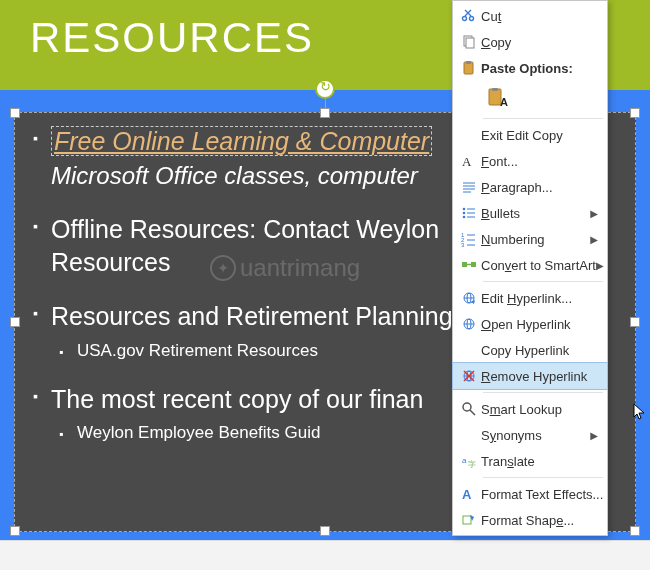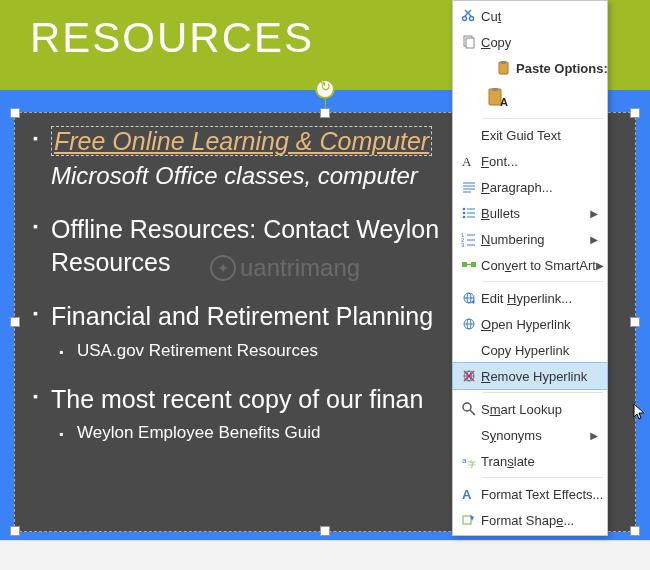--- a/index.html
+++ b/index.html
@@ -24,21 +24,21 @@
   ul.content ul li::before { content:"▪"; position:absolute; left:8px; top:4px; font-size:12px; color:#fff;}
   .hyperlink { color:#e8b87a; text-decoration:underline; border:1px dashed #ccc; padding:0 2px;font-style:italic;}
   .subline{font-size:24px;font-style:italic;}
   .watermark{position:absolute;top:254px;left:210px;color:rgba(255,255,255,0.18);font-size:24px;font-weight:300;display:flex;align-items:center;gap:4px;}
   .watermark .bulb{width:26px;height:26px;border:2px solid rgba(255,255,255,0.18);border-radius:50%;display:inline-flex;align-items:center;justify-content:center;font-size:14px;}
 
   
   .ctx { position:absolute; top:0; left:452px; width:156px; background:#fff; border:1px solid #c6c6c6; box-shadow:2px 2px 6px rgba(0,0,0,0.25); font-size:13px; color:#333; padding:2px 0;}
   .ctx-row { display:flex; align-items:center; height:26px; padding:0 8px 0 4px; position:relative; cursor:default;}
   .ctx-row.highlight{ background:#cde6f7; outline:1px solid #9bc2e6; }
-  .ctx-row.heading{ font-weight:bold;margin-left:35px; }
+  .ctx-row.heading{ font-weight:bold; }
   .ctx-ico { width:24px; height:20px; display:inline-flex; align-items:center; justify-content:center; flex-shrink:0;}
   .ctx-ico svg{width:16px;height:16px;}
   .ctx-lbl { flex:1; white-space:nowrap; }
   .ctx-lbl u{text-decoration:underline;}
   .ctx-arrow{ width:10px; text-align:center; color:#555; font-size:10px;}
   .ctx-sep{ height:1px; background:#e1e1e1; margin:3px 4px 3px 30px;}
   .ctx-paste-row{ height:34px; padding-left:30px; display:flex; align-items:center;}
   .paste-opt{ width:28px; height:28px; border:1px solid transparent; display:inline-flex; align-items:center; justify-content:center;}
   .paste-opt svg{width:22px;height:22px;}
   .cursor{position:absolute;top:403px;left:633px;width:14px;height:18px;}
@@ -67,21 +67,21 @@
       <ul class="content">
         <li>
           <span class="hyperlink">Free Online Learning &amp; Computer</span><br>
           <span class="subline">Microsoft Office classes,  computer</span>
         </li>
         <li>
           <span>Offline Resources: Contact Weylon</span><br>
           <span>Resources</span>
         </li>
         <li>
-          <span>Financial and Retirement Planning</span>
+          <span>Resources and Retirement Planning</span>
           <ul>
               <li><span>USA.gov Retirement Resources</span></li>
             </ul>
         </li>
         <li>
           <span>The most recent copy of our finan</span>
           <ul>
               <li><span>Weylon Employee Benefits Guid</span></li>
             </ul>
         </li>
@@ -131,21 +131,21 @@
       <svg viewBox="0 0 22 22">
           <rect x="3" y="2" width="12" height="16" rx="1" fill="#d9a441" stroke="#a9792a"></rect>
           <rect x="6" y="1" width="6" height="3" rx="1" fill="#888"></rect>
           <text x="14" y="19" font-size="11" font-family="Arial" fill="#222" font-weight="bold">A</text>
         </svg>
     </span>
   </div>
   <div class="ctx-sep"></div>
   <div class="ctx-row">
     <span class="ctx-ico"></span>
-    <span class="ctx-lbl">Exit Guid Text</span>
+    <span class="ctx-lbl">Exit Edit Copy</span>
   </div>
   <div class="ctx-row">
     <span class="ctx-ico">
         <svg viewBox="0 0 16 16">
           <text x="1" y="13" font-size="13" font-family="Times New Roman" fill="#333">A</text>
         </svg>
       </span>
     <span class="ctx-lbl"><u>F</u>ont...</span>
   </div>
   <div class="ctx-row">

